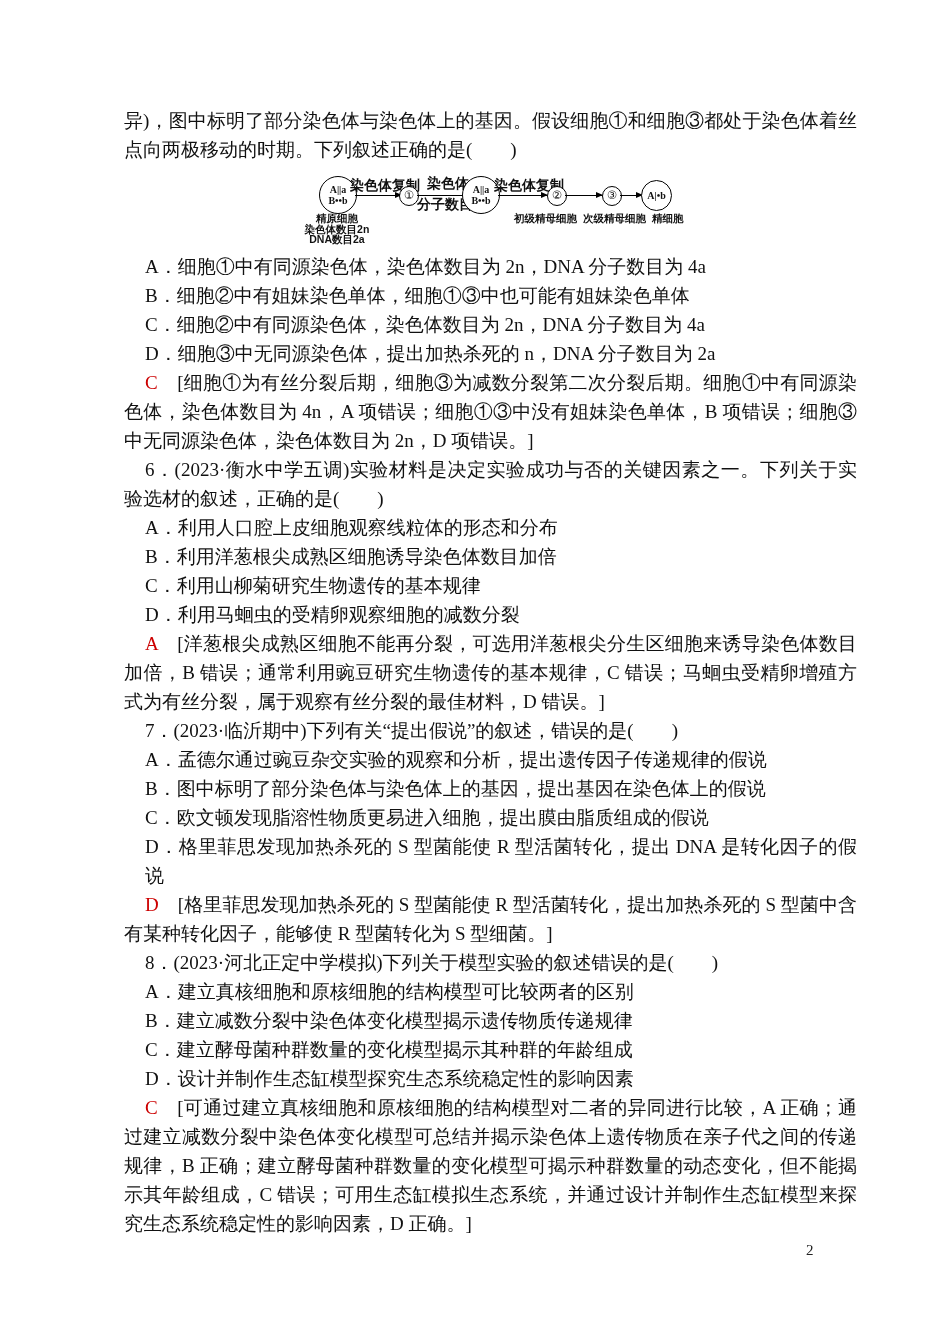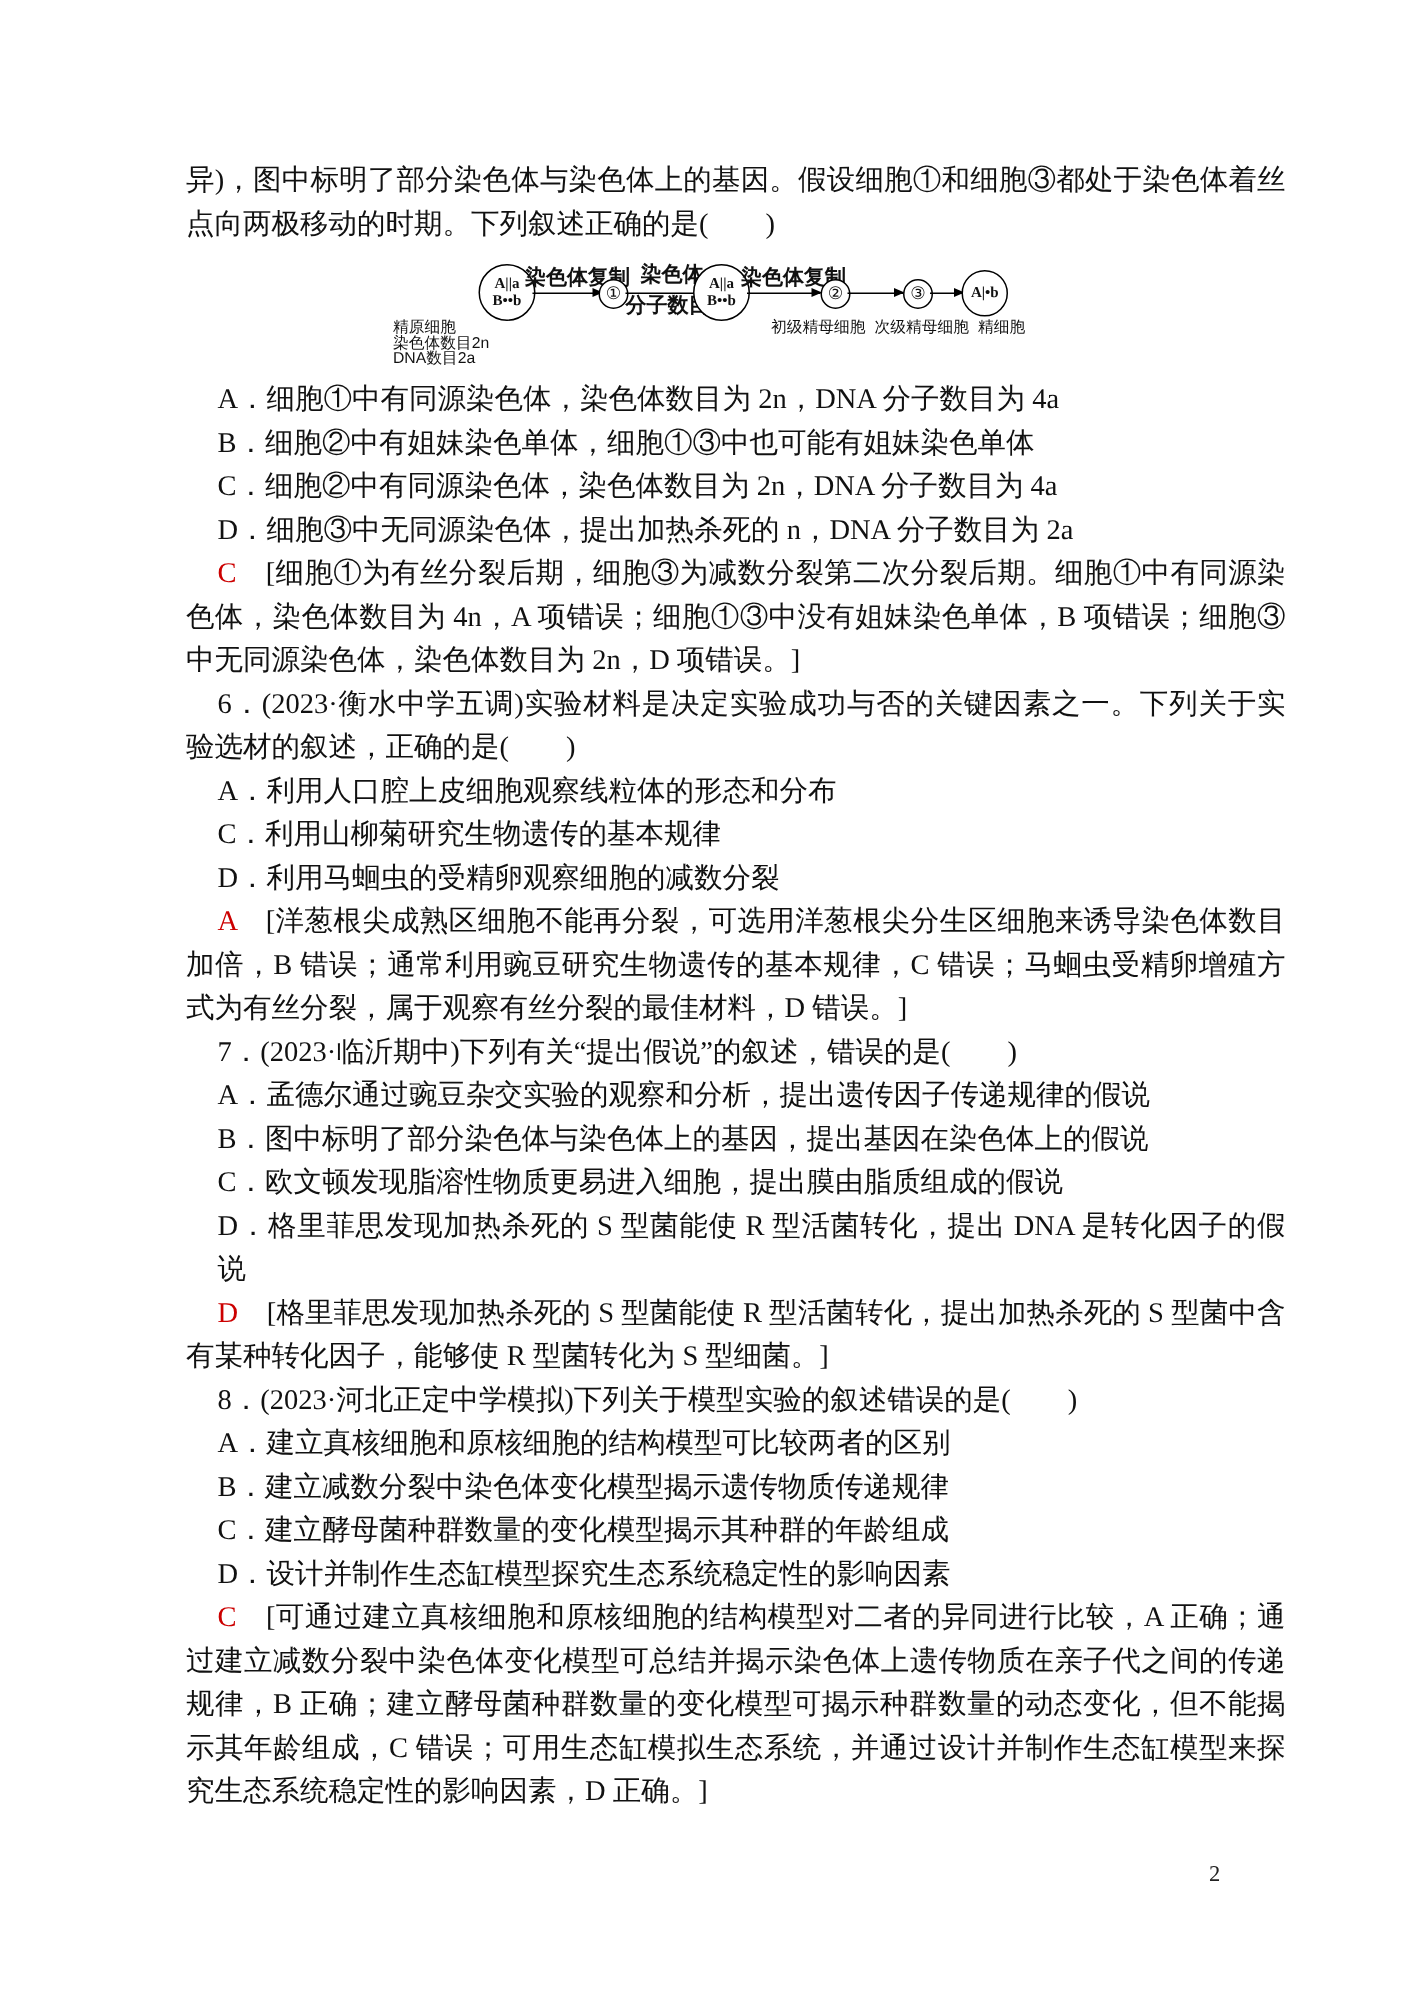--- a/index.html
+++ b/index.html
@@ -36,21 +36,21 @@
   .harrow:after{
     content:"";position:absolute;right:-1px;top:-3.4px;width:0;height:0;
     border-left:7px solid #000;border-top:3.9px solid transparent;border-bottom:3.9px solid transparent;
   }
   .flabel{
     position:absolute;font-family:Liberation Mono, monospace;
     font-weight:bold;font-size:14px;line-height:11px;text-align:right;white-space:nowrap;text-indent:0;
   }
   .fcaption{
     position:absolute;font-family:"Liberation Sans","DejaVu Sans",sans-serif;
-    font-weight:normal;font-size:10.5px;line-height:10.5px;text-align:left;white-space:nowrap;text-indent:0;
+    font-weight:bold;font-size:10.5px;line-height:10.5px;text-align:center;white-space:nowrap;text-indent:0;
   }
   .fcaption .row{display:block;margin-bottom:0}
   .caprow span{margin-right:6px}
   .pageno{
     position:absolute;left:806px;top:1241px;font-size:15px;line-height:18px;
     font-family:"Liberation Serif","DejaVu Serif",serif;color:#222;
   }
 </style>
 </head>
 <body>
@@ -108,20 +108,21 @@
   </div>
 
   <p class="p opt">A．细胞①中有同源染色体，染色体数目为 2n，DNA 分子数目为 4a</p>
   <p class="p opt">B．细胞②中有姐妹染色单体，细胞①③中也可能有姐妹染色单体</p>
   <p class="p opt">C．细胞②中有同源染色体，染色体数目为 2n，DNA 分子数目为 4a</p>
   <p class="p opt">D．细胞③中无同源染色体，提出加热杀死的 n，DNA 分子数目为 2a</p>
   <p class="p expl"><span class="red">C</span><span>　[细胞①为有丝分裂后期，细胞③为减数分裂第二次分裂后期。细胞①中有同源染色体，染色体数目为 4n，A 项错误；细胞①③中没有姐妹染色单体，B 项错误；细胞③中无同源染色体，染色体数目为 2n，D 项错误。]</span></p>
 
   <p class="p stem">6．(2023·衡水中学五调)实验材料是决定实验成功与否的关键因素之一。下列关于实验选材的叙述，正确的是(　　)</p>
   <p class="p opt">A．利用人口腔上皮细胞观察线粒体的形态和分布</p>
+  <p class="p opt">B．利用洋葱根尖成熟区细胞诱导染色体数目加倍</p>
   <p class="p opt">C．利用山柳菊研究生物遗传的基本规律</p>
   <p class="p opt">D．利用马蛔虫的受精卵观察细胞的减数分裂</p>
   <p class="p expl"><span class="red">A</span><span>　[洋葱根尖成熟区细胞不能再分裂，可选用洋葱根尖分生区细胞来诱导染色体数目加倍，B 错误；通常利用豌豆研究生物遗传的基本规律，C 错误；马蛔虫受精卵增殖方式为有丝分裂，属于观察有丝分裂的最佳材料，D 错误。]</span></p>
 
   <p class="p stem">7．(2023·临沂期中)下列有关“提出假说”的叙述，错误的是(　　)</p>
   <p class="p opt">A．孟德尔通过豌豆杂交实验的观察和分析，提出遗传因子传递规律的假说</p>
   <p class="p opt">B．图中标明了部分染色体与染色体上的基因，提出基因在染色体上的假说</p>
   <p class="p opt">C．欧文顿发现脂溶性物质更易进入细胞，提出膜由脂质组成的假说</p>
   <p class="p opt">D．格里菲思发现加热杀死的 S 型菌能使 R 型活菌转化，提出 DNA 是转化因子的假说</p>
   <p class="p expl"><span class="red">D</span><span>　[格里菲思发现加热杀死的 S 型菌能使 R 型活菌转化，提出加热杀死的 S 型菌中含有某种转化因子，能够使 R 型菌转化为 S 型细菌。]</span></p>

